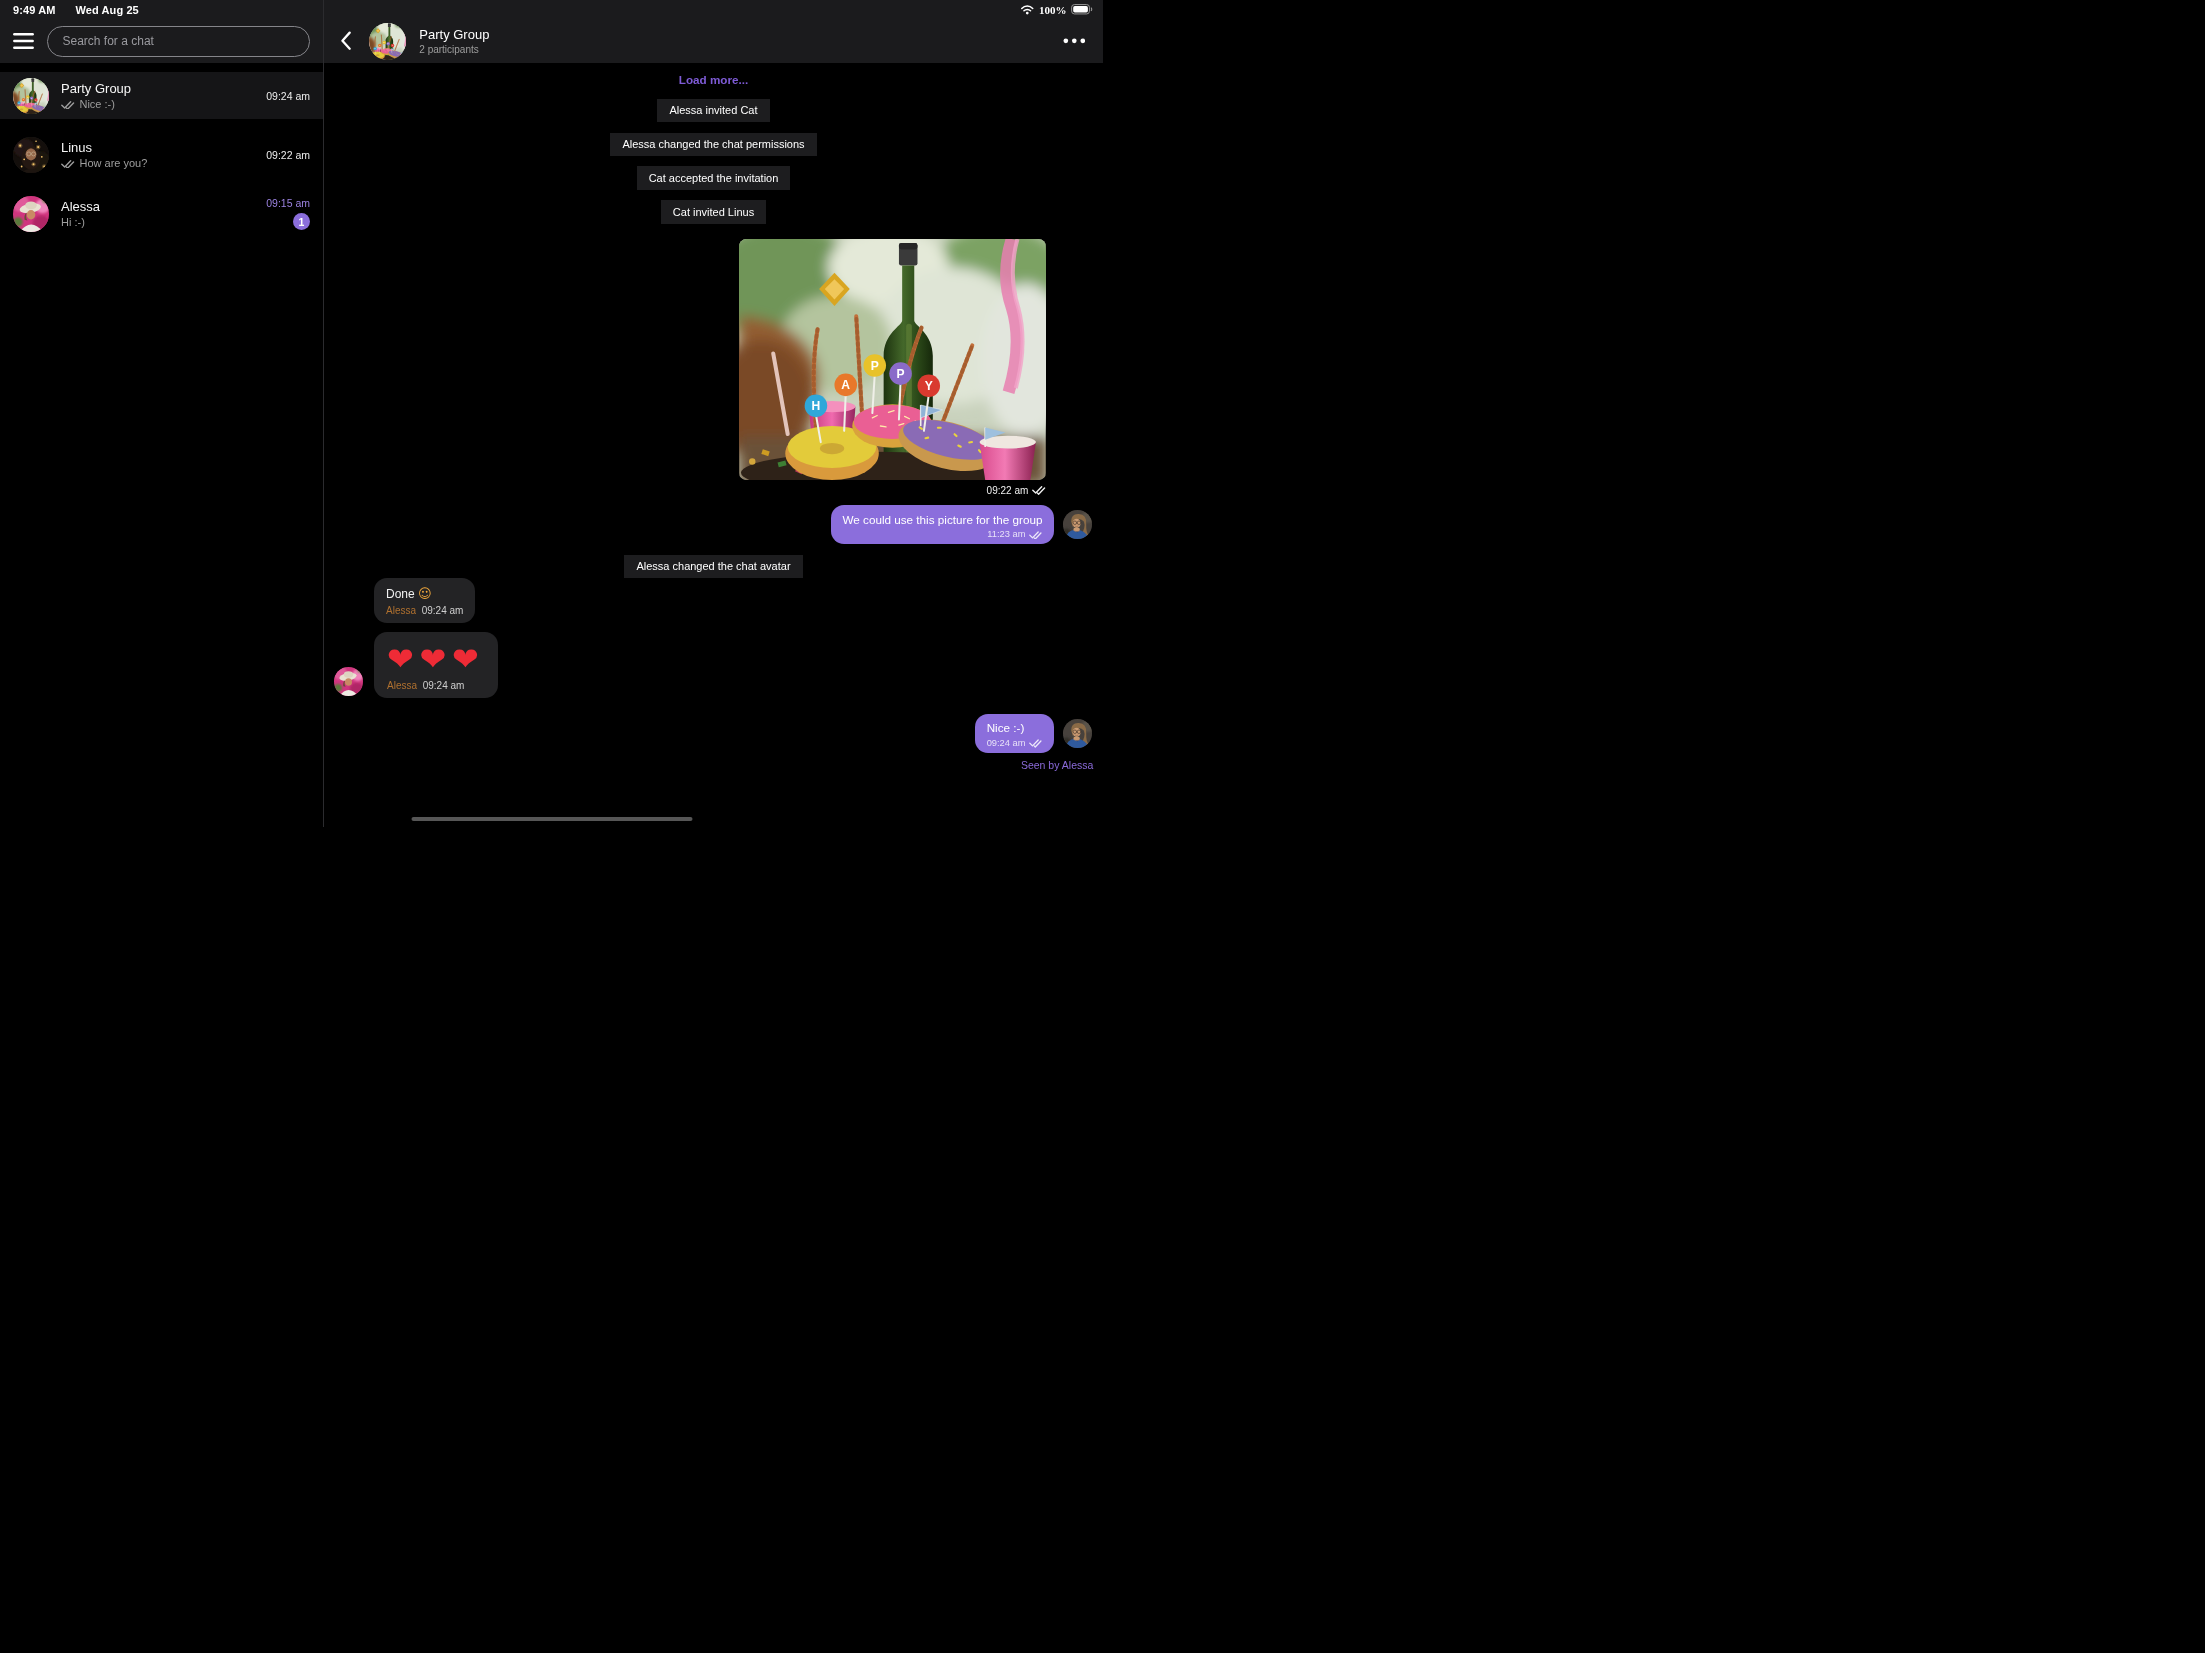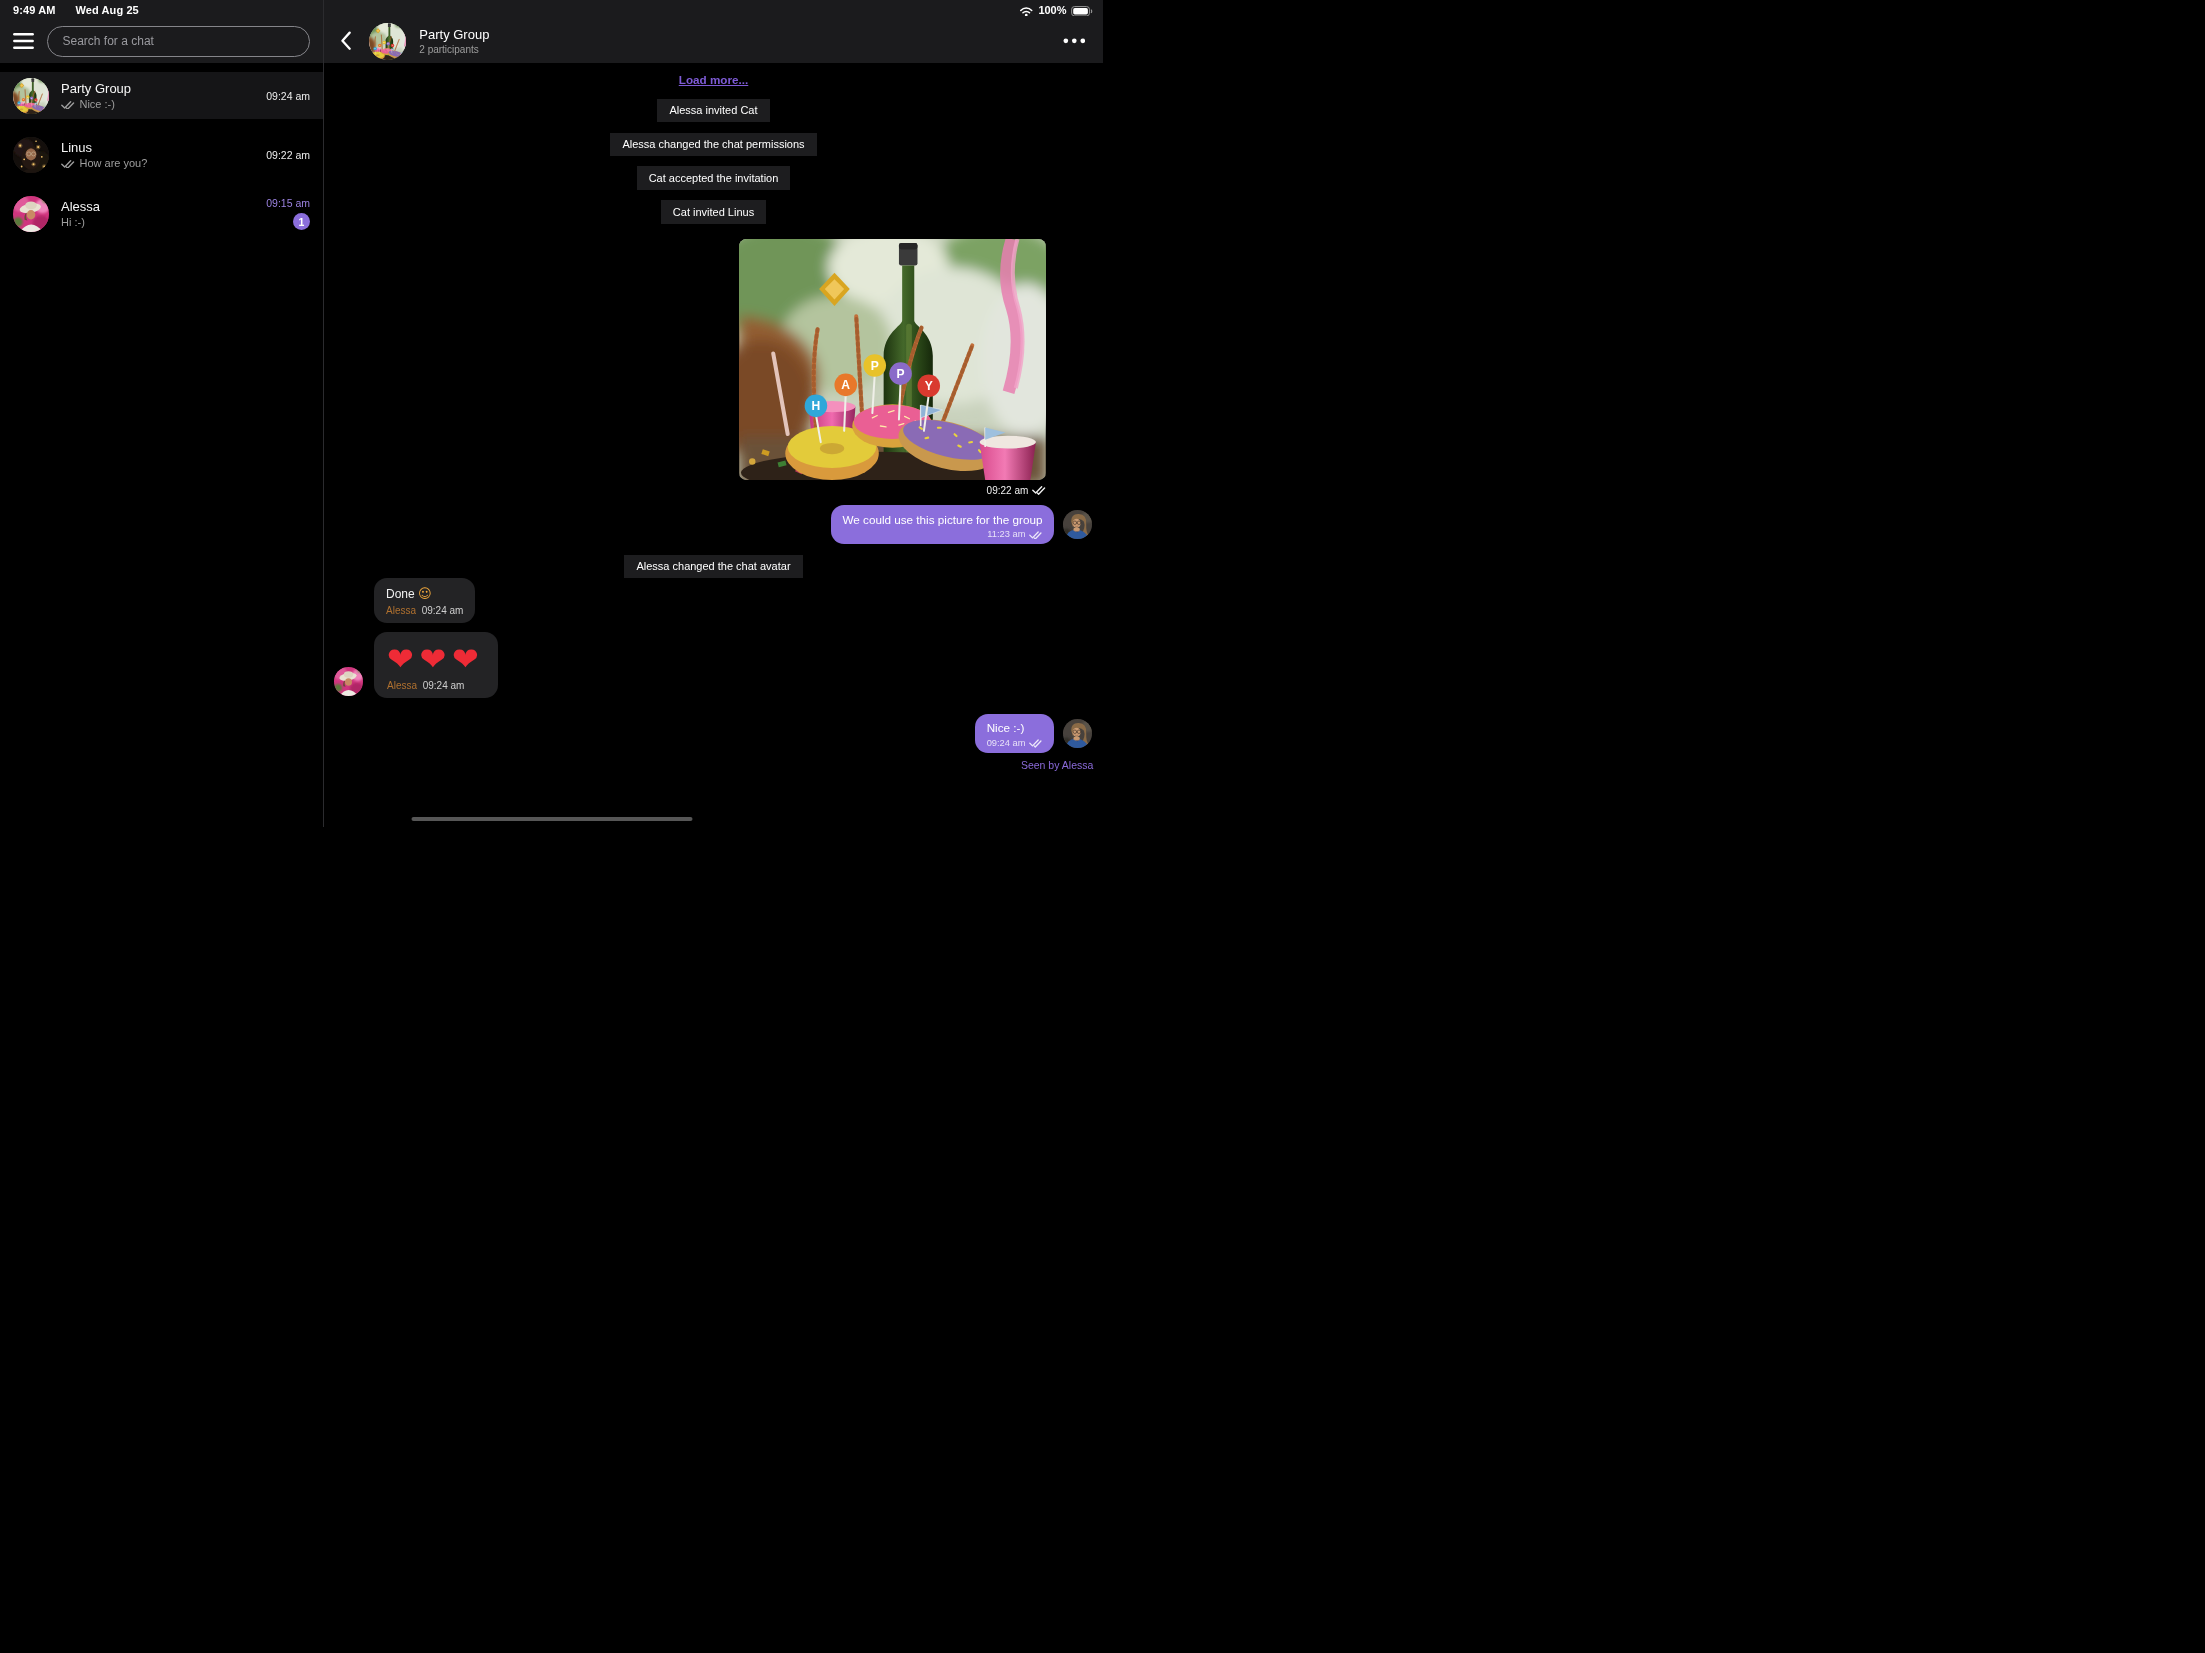--- a/index.html
+++ b/index.html
@@ -33,33 +33,33 @@
   .ci-right { margin-left:auto; display:flex; flex-direction:column; align-items:flex-end; gap:4px; }
   .ci-time { font-size:10.5px; color:#ececec; }
   .ci-time.unread { color:var(--list-time-unread); }
   .badge { min-width:17px; height:17px; border-radius:9px; background:var(--unread-badge);
     color:#fff; font-size:10.5px; font-weight:600; display:flex; align-items:center;
     justify-content:center; padding:0 4px; }
 
   
   .main { flex:1; height:100%; display:flex; flex-direction:column; border-left:0.8px solid #2b2b2e; background:#000; }
   .main-top { position:relative; height:63px; background:#1b1b1d; flex:none; }
-  .ms-status { position:absolute; top:4px; right:9.7px; display:flex; align-items:flex-end;
-    gap:4.8px; font-size:11px; font-weight:700; color:#fff; }
+  .ms-status { position:absolute; top:4px; right:9.7px; display:flex; align-items:flex-start;
+    gap:4.8px; font-size:11px; font-weight:700; color:#fff;font-family:Liberation Serif, serif; }
   .chat-header-row { display:flex; align-items:center; height:40px; margin-top:21px; padding:0 16px; }
   .back-btn { margin-right:18px; cursor:pointer; display:flex; align-items:center; }
   .ch-titles { margin-left:13px; }
   .ch-title { font-size:13px; font-weight:500; color:#fff; line-height:1.2; }
   .ch-sub { font-size:10px; color:#9e9e9e; margin-top:1.6px; }
   .more-btn { margin-left:auto; cursor:pointer; display:flex; align-items:center; padding:4.8px 1.6px; }
 
   
   .thread { flex:1; overflow:hidden; display:flex; flex-direction:column; }
   .load-more { display:block; width:fit-content; margin:9.7px auto 0; color:var(--link);
-    font-size:11.7px; font-weight:700; text-decoration:underline; cursor:pointer; }
+    font-size:11.7px; font-weight:700; cursor:pointer; }
   .sys-pill { background:#1d1d1f; color:#fff; font-size:11px; padding:5.7px 12px;
     border-radius:0; width:fit-content; margin:10.5px auto 0; white-space:nowrap; }
   .sys-pill.first { margin-top:13px; }
 
   .img-msg { width:307px; height:241px; border-radius:7.3px; overflow:hidden;
     margin:15.3px 57px 0 auto; cursor:pointer; flex:none; }
   .img-msg svg { width:100%; height:100%; display:block; }
   .time-under { display:flex; align-items:center; gap:4px; width:fit-content;
     margin:4.8px 57px 0 auto; font-size:10px; color:#f0f0f0; }
 

